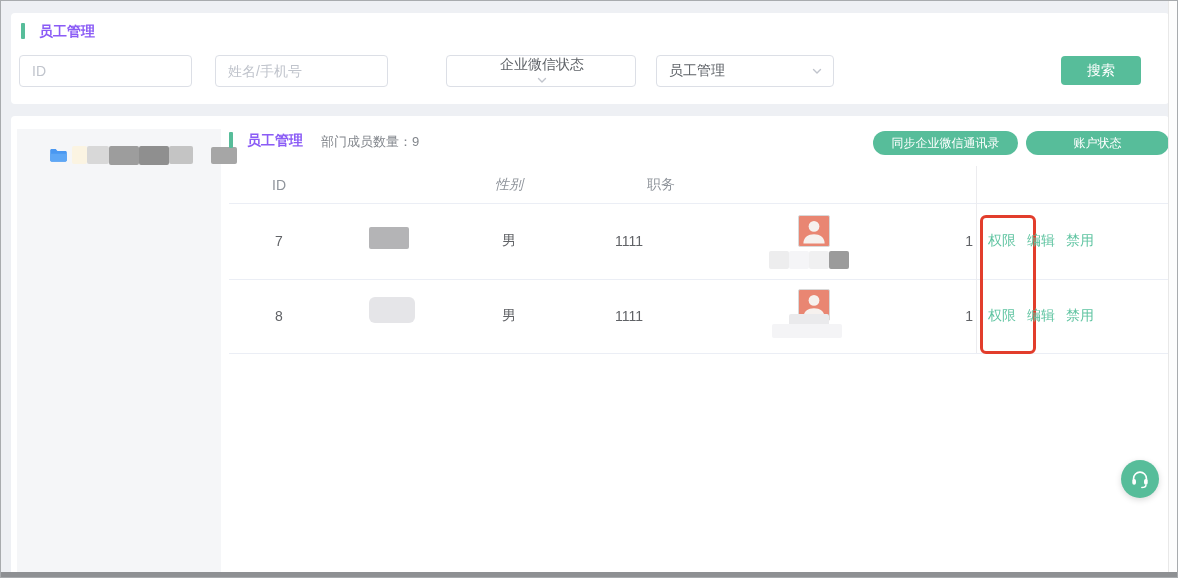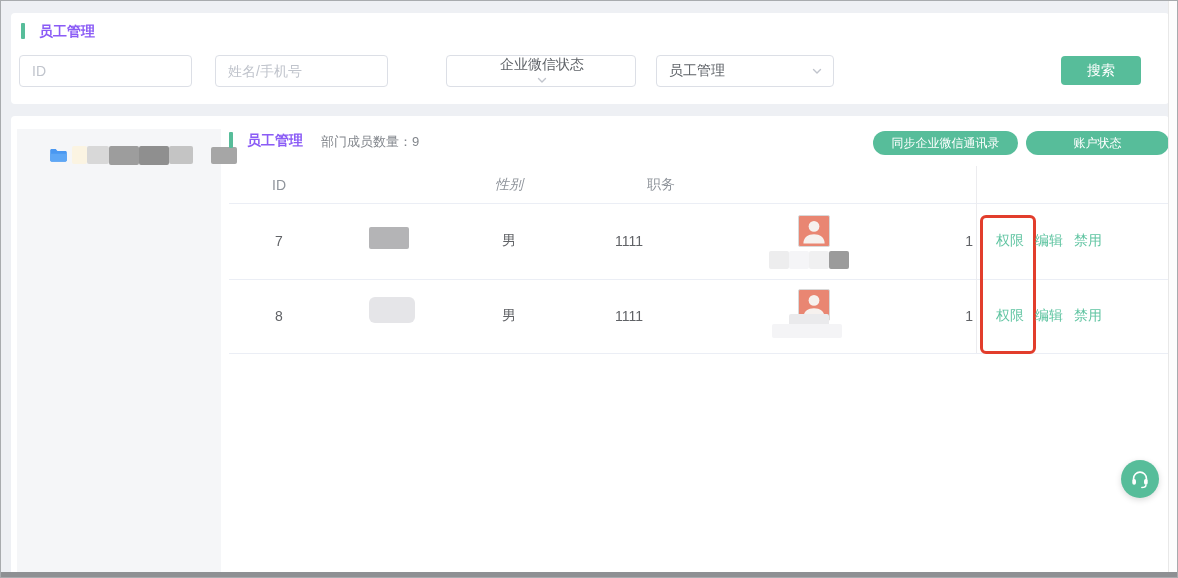--- a/index.html
+++ b/index.html
@@ -55,21 +55,21 @@
         font-size:14px; color:#606266;}
   .hcell{color:#8f949b;}
   .hline{position:absolute; left:218px; right:0; height:1px; background:#ebeef5;}
   .vdivider{position:absolute; left:965px; top:50px; width:1px; height:187px; background:#ececef;}
 
   .avatar{
     position:absolute; left:787px; width:32px; height:32px; box-sizing:border-box;
     border:1px solid #d9d9d9; background:#e98672; border-radius:2px; overflow:hidden;
     display:flex; align-items:flex-end; justify-content:center;
   }
-  .links{position:absolute; display:flex; align-items:center; gap:11px; z-index:3;margin-left:8px;}
+  .links{position:absolute; display:flex; align-items:center; gap:11px; z-index:3;}
   .link{font-size:14px; color:#5fc4a1; cursor:pointer; white-space:nowrap;}
   .clipped{position:absolute; width:14px; display:flex; align-items:center;
            justify-content:flex-end; font-size:14px; color:#606266; overflow:hidden;}
 
   .red-box{position:absolute; left:969px; top:99px; width:50px; height:133px;
            border:3px solid #e23d2c; border-radius:6px; z-index:2; pointer-events:none;}
 
   .fab{
     position:absolute; left:1120px; top:459px; width:38px; height:38px; border-radius:50%;
     background:#57bd9a; display:flex; align-items:center; justify-content:center;

